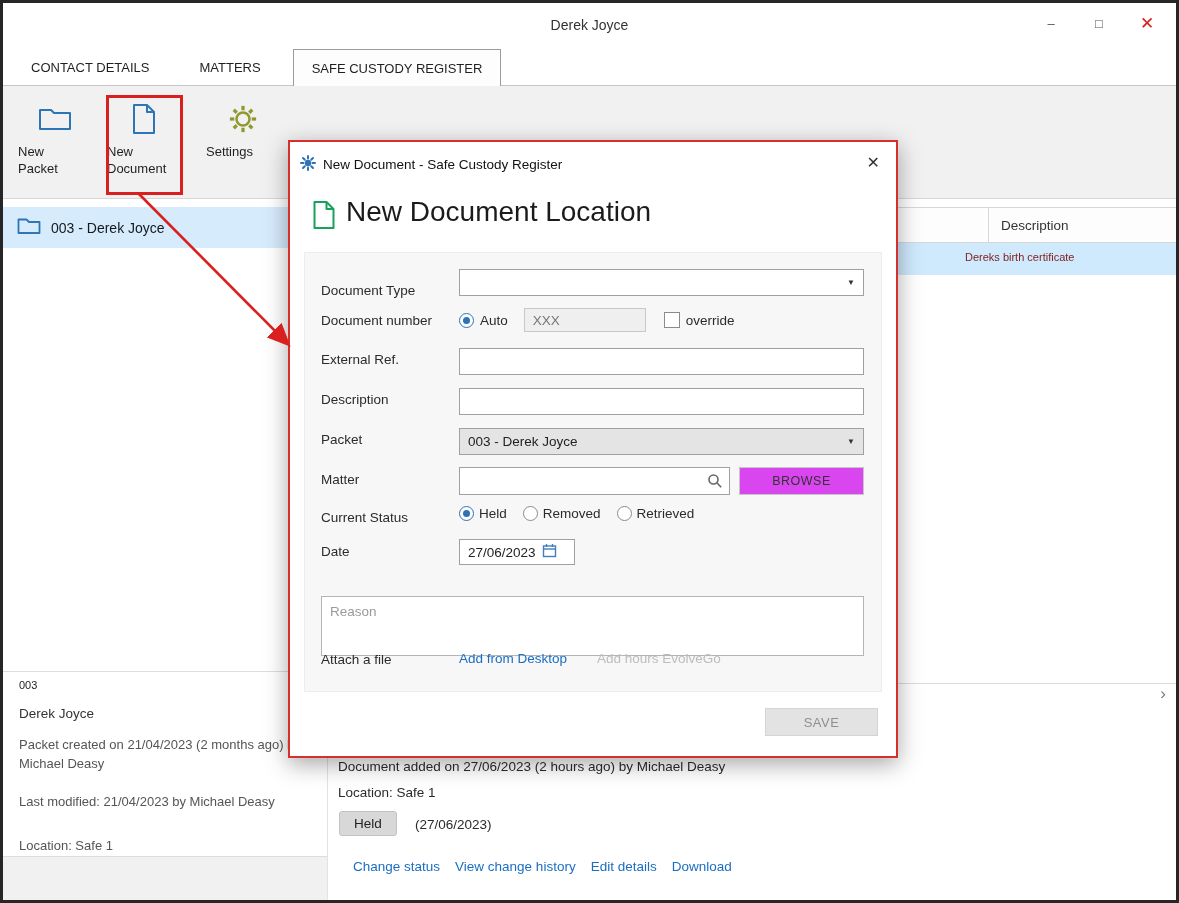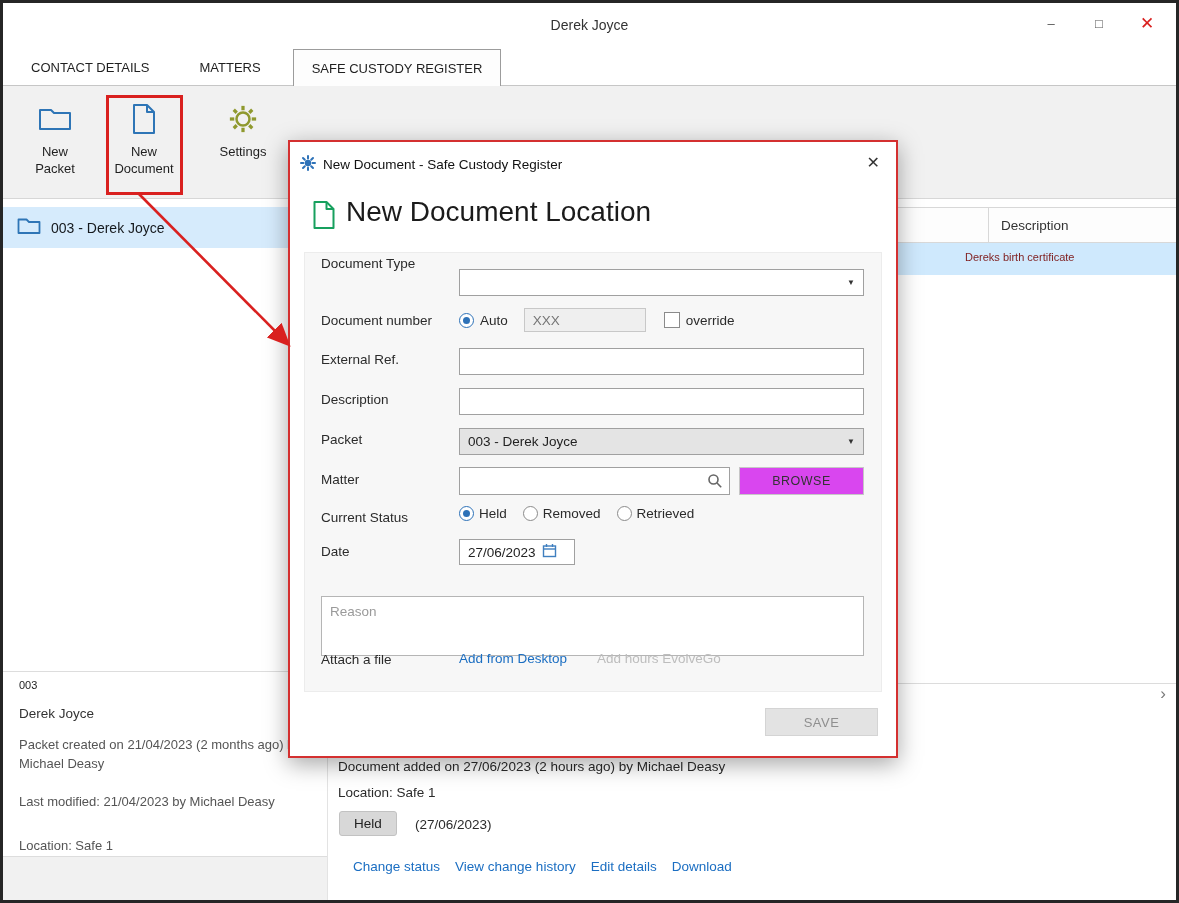--- a/index.html
+++ b/index.html
@@ -14,21 +14,21 @@
   .win-title { position: absolute; left: 50%; top: 14px; transform: translateX(-50%); font-size: 14px; color: #333; }
   .win-controls { position: absolute; right: 12px; top: 6px; display: flex; gap: 14px; }
   .win-btn { width: 34px; height: 28px; display: flex; align-items: center; justify-content: center; font-size: 13px; color: #555; cursor: default; }
   .win-btn.close { color: #d9201f; font-weight: bold; font-size: 17px; }
   
   .tabstrip { position: absolute; left: 0; top: 46px; right: 0; height: 37px; background: #fff; border-bottom: 1px solid #c6c6c6; display: flex; align-items: stretch; padding-left: 10px; }
   .tab { display: flex; align-items: center; padding: 0 18px; font-size: 13px; color: #1f1f1f; margin-right: 14px; }
   .tab.active { border: 1px solid #9c9c9c; border-bottom: none; background: #fdfdfd; margin-bottom: -1px; z-index: 2; }
   
   .toolbar { position: absolute; left: 0; top: 83px; right: 0; height: 113px; background: #f1f1f1; border-bottom: 1px solid #d7d7d7; }
-  .tool-btn { position: absolute; top: 13px; width: 74px; display: flex; flex-direction: column; align-items: center; font-size: 13px; color: #1f1f1f; line-height: 17px; }
+  .tool-btn { position: absolute; top: 13px; width: 74px; display: flex; flex-direction: column; font-size: 13px; color: #1f1f1f; line-height: 17px; }
   .tool-btn .ic { height: 40px; display: flex; align-items: center; justify-content: center; margin-bottom: 4px; }
   #tb-packet { left: 15px; } #tb-document { left: 104px; } #tb-settings { left: 203px; }
   
   .left-panel { position: absolute; left: 0; top: 196px; width: 325px; bottom: 0; background: #fff; border-right: 1px solid #e3e3e3; }
   .packet-row { position: absolute; left: 0; right: 0; top: 8px; height: 41px; background: #d6ebfc; display: flex; align-items: center; gap: 10px; padding-left: 14px; font-size: 14px; color: #15191d; }
   .left-divider { position: absolute; left: 0; right: 0; top: 472px; height: 1px; background: #ddd; }
   .ld { position: absolute; left: 16px; font-size: 13px; color: #555; }
   #ld-id { top: 480px; font-size: 11px; color: #1d1d1d; }
   #ld-name { top: 507px; font-size: 13.5px; color: #333; }
   #ld-created { top: 536px; width: 296px; line-height: 19px; }
@@ -207,21 +207,21 @@
     <span class="dlg-doc-icon">
       <svg width="24" height="30" viewBox="0 0 24 30">
           <path d="M2.5 2 h12 l7 7 v19 h-19 z" fill="none" stroke="#17a05e" stroke-width="2" stroke-linejoin="round"></path>
           <path d="M14.5 2 v7 h7" fill="none" stroke="#17a05e" stroke-width="2" stroke-linejoin="round"></path>
         </svg>
     </span>
     <div class="dlg-heading">New Document Location</div>
 
     <div class="form">
 
-      <div class="f-label" style="top:3px">Document Type</div>
+      <div class="f-label" style="top:30px">Document Type</div>
       <div class="combo" style="top:16px">
         <span class="arrow">▼</span>
       </div>
 
       <div class="f-label" style="top:60px">Document number</div>
       <div class="inline-row" style="top:55px">
         <span class="radio checked">
             <span class="dot"></span>
           </span>
         <span>Auto</span>

